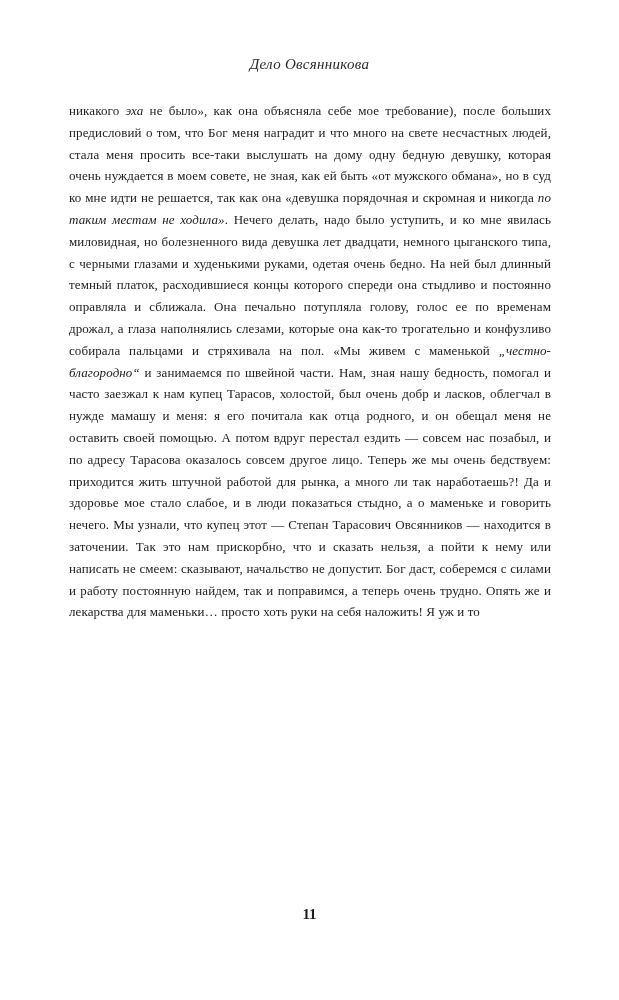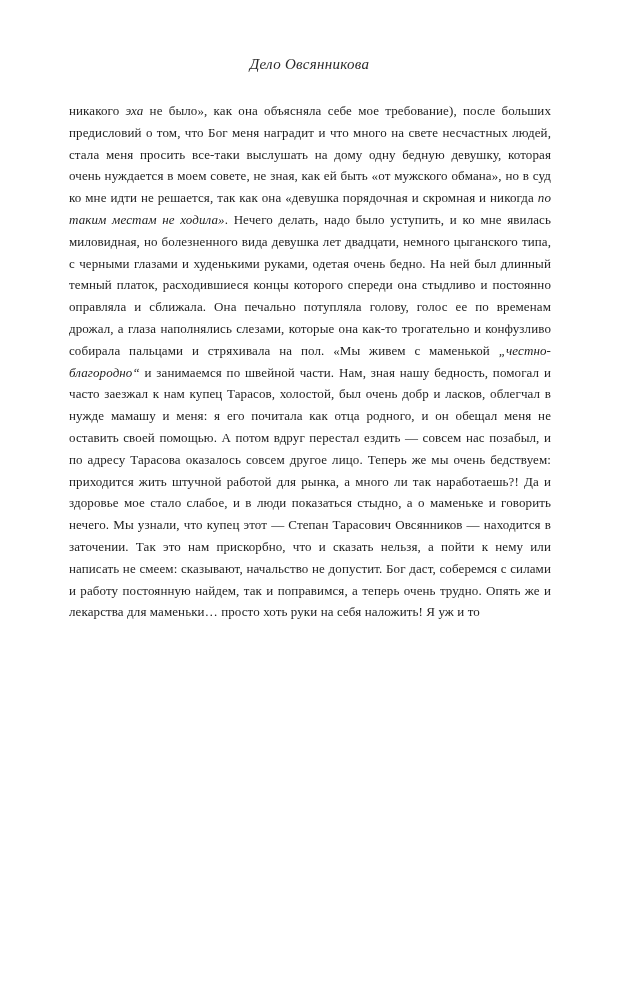--- a/index.html
+++ b/index.html
@@ -54,13 +54,14 @@
   }
 </style>
 </head>
 <body>
 
 <div class="page">
   <div class="running-head">Дело Овсянникова</div>
 
   <div class="body-text"><span>никакого </span><span class="italic">эха</span><span> не было», как она объясняла себе мое требование), после больших предисловий о том, что Бог меня наградит и что много на свете несчастных людей, стала меня просить все-таки выслушать на дому одну бедную девушку, которая очень нуждается в моем совете, не зная, как ей быть «от мужского обмана», но в суд ко мне идти не решается, так как она «девушка порядочная и скромная и никогда </span><span class="italic">по таким местам не ходила»</span><span>. Нечего делать, надо было уступить, и ко мне явилась миловидная, но болезненного вида девушка лет двадцати, немного цыганского типа, с черными глазами и худенькими руками, одетая очень бедно. На ней был длинный темный платок, расходившиеся концы которого спереди она стыдливо и постоянно оправляла и сближала. Она печально потупляла голову, голос ее по временам дрожал, а глаза наполнялись слезами, которые она как-то трогательно и конфузливо собирала пальцами и стряхивала на пол. «Мы живем с маменькой </span><span class="italic">„честно-благородно“</span><span> и занимаемся по швейной части. Нам, зная нашу бедность, помогал и часто заезжал к нам купец Тарасов, холостой, был очень добр и ласков, облегчал в нужде мамашу и меня: я его почитала как отца родного, и он обещал меня не оставить своей помощью. А потом вдруг перестал ездить — совсем нас позабыл, и по адресу Тарасова оказалось совсем другое лицо. Теперь же мы очень бедствуем: приходится жить штучной работой для рынка, а много ли так наработаешь?! Да и здоровье мое стало слабое, и в люди показаться стыдно, а о маменьке и говорить нечего. Мы узнали, что купец этот — Степан Тарасович Овсянников — находится в заточении. Так это нам прискорбно, что и сказать нельзя, а пойти к нему или написать не смеем: сказывают, начальство не допустит. Бог даст, соберемся с силами и работу постоянную найдем, так и поправимся, а теперь очень трудно. Опять же и лекарства для маменьки… просто хоть руки на себя наложить! Я уж и то</span></div>
 
+  <div class="page-number">11</div>
 </div>
 
 </body></html>

